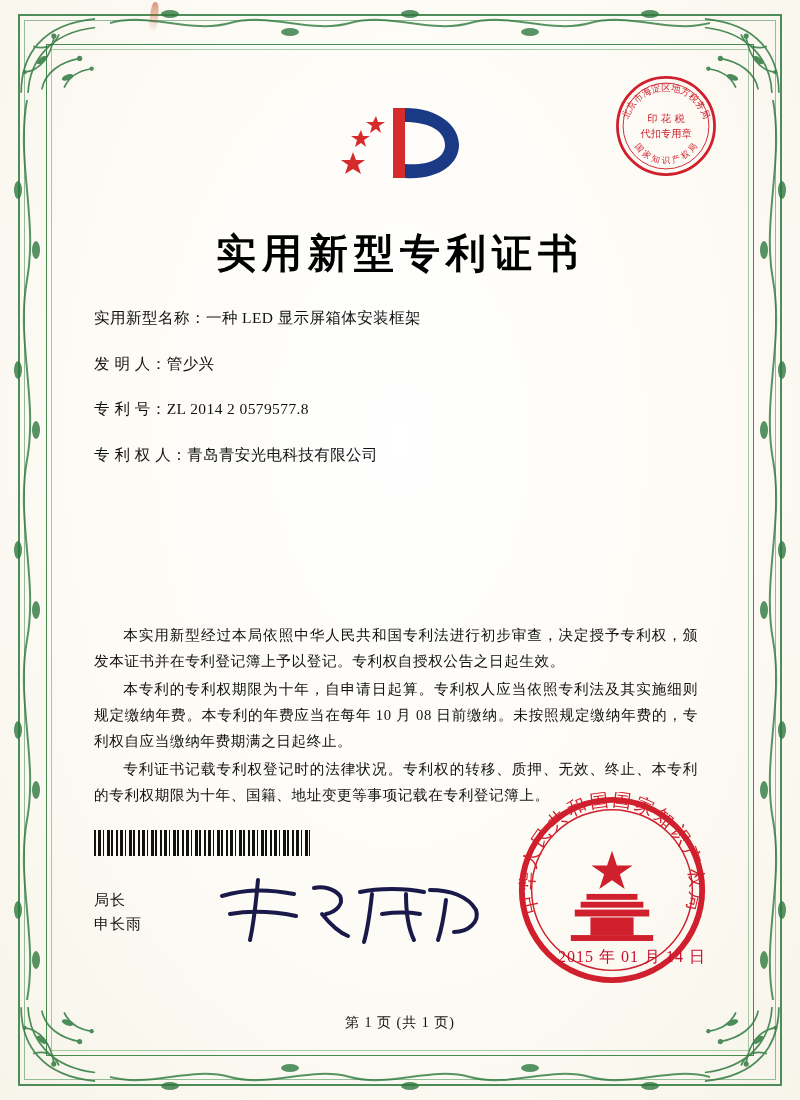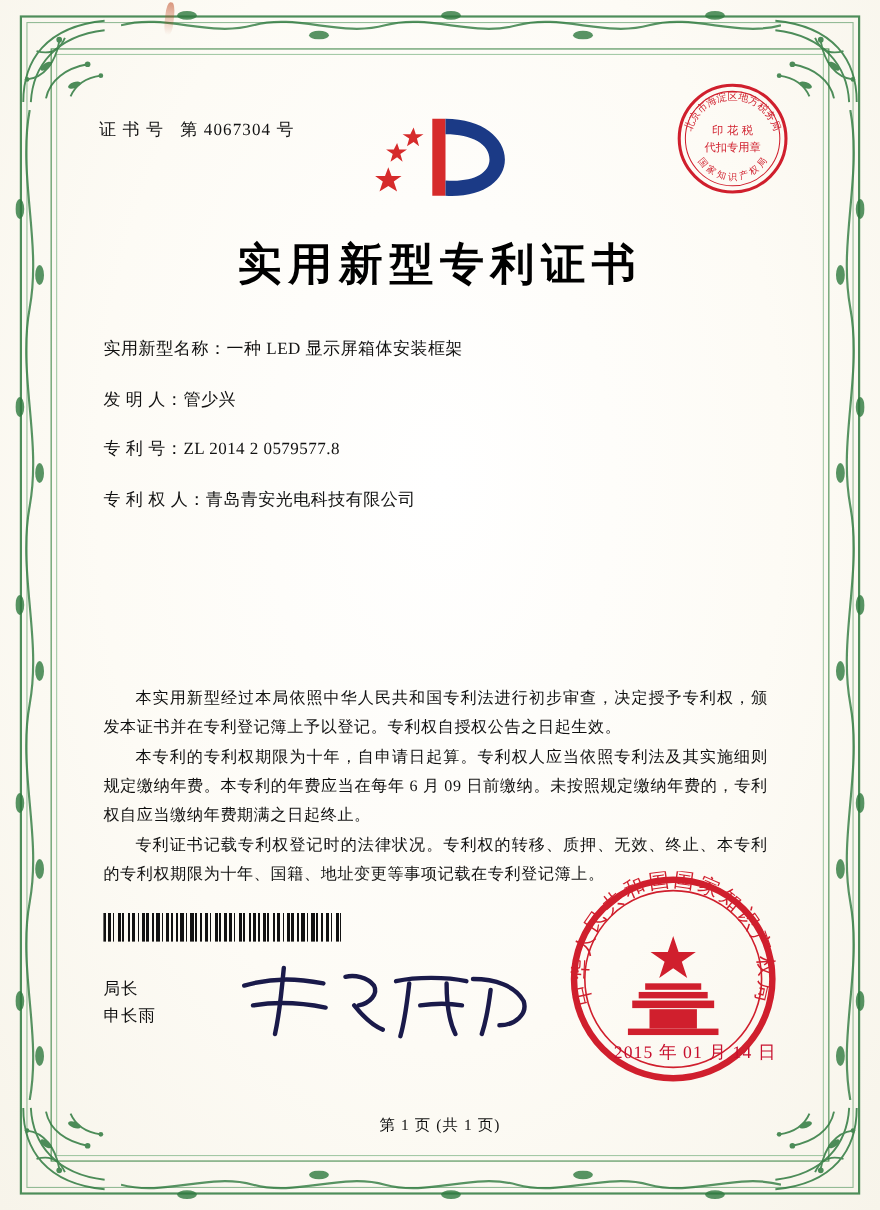--- a/index.html
+++ b/index.html
@@ -94,21 +94,21 @@
     top: 30px;
     transform: translateX(-50%);
     width: 130px;
     height: 86px;
   }
 
   .title {
     position: absolute;
     left: 0;
     right: 0;
-    top: 143px;
+    top: 156px;
     text-align: center;
     font-size: 40px;
     font-weight: bold;
     letter-spacing: 6px;
     font-family: "DejaVu Serif", "Liberation Serif", serif;
     color: #000;
   }
 
   .fields {
     position: absolute;
@@ -367,25 +367,20 @@
       <ellipse cx="300" cy="22" rx="9" ry="4"></ellipse>
         <ellipse cx="420" cy="4" rx="9" ry="4"></ellipse>
       <ellipse cx="540" cy="22" rx="9" ry="4"></ellipse>
     </g>
   </svg>
 
   <div class="smudge"></div>
 
   <div class="content">
 
-    <div class="cert-no">
-      <span>证 书 号</span>
-      <span>&nbsp;</span>
-      <span>第 4067304 号</span>
-    </div>
 
     <svg class="logo" viewBox="0 0 130 86">
       <g fill="#d62b2b">
         <polygon points="18,52 21,60 30,60 23,65 26,74 18,69 10,74 13,65 6,60 15,60"></polygon>
         <polygon points="26,30 28,36 35,36 29,40 31,47 26,43 20,47 22,40 16,36 23,36"></polygon>
         <polygon points="41,16 43,22 50,22 44,26 46,33 41,29 35,33 37,26 31,22 38,22"></polygon>
       </g>
       <g fill="#d62b2b">
         <polygon points="58,8 70,8 70,78 58,78"></polygon>
       </g>
@@ -421,21 +416,21 @@
       <div class="field">
         <span class="lbl">专  利  号：</span><span class="val">ZL 2014 2 0579577.8</span>
       </div>
       <div class="field">
         <span class="lbl">专 利 权 人：</span><span class="val">青岛青安光电科技有限公司</span>
       </div>
     </div>
 
     <div class="paragraphs">
       <p>本实用新型经过本局依照中华人民共和国专利法进行初步审查，决定授予专利权，颁发本证书并在专利登记簿上予以登记。专利权自授权公告之日起生效。</p>
-      <p>本专利的专利权期限为十年，自申请日起算。专利权人应当依照专利法及其实施细则规定缴纳年费。本专利的年费应当在每年 6 月 09 日前缴纳。未按照规定缴纳年费的，专利权自应当缴纳年费期满之日起终止。</p>
+      <p>本专利的专利权期限为十年，自申请日起算。专利权人应当依照专利法及其实施细则规定缴纳年费。本专利的年费应当在每年 10 月 08 日前缴纳。未按照规定缴纳年费的，专利权自应当缴纳年费期满之日起终止。</p>
       <p>专利证书记载专利权登记时的法律状况。专利权的转移、质押、无效、终止、本专利的专利权期限为十年、国籍、地址变更等事项记载在专利登记簿上。</p>
     </div>
 
     <div class="barcode"></div>
 
     <div class="sign-block">
       <div>局长</div>
       <div>申长雨</div>
     </div>
 

